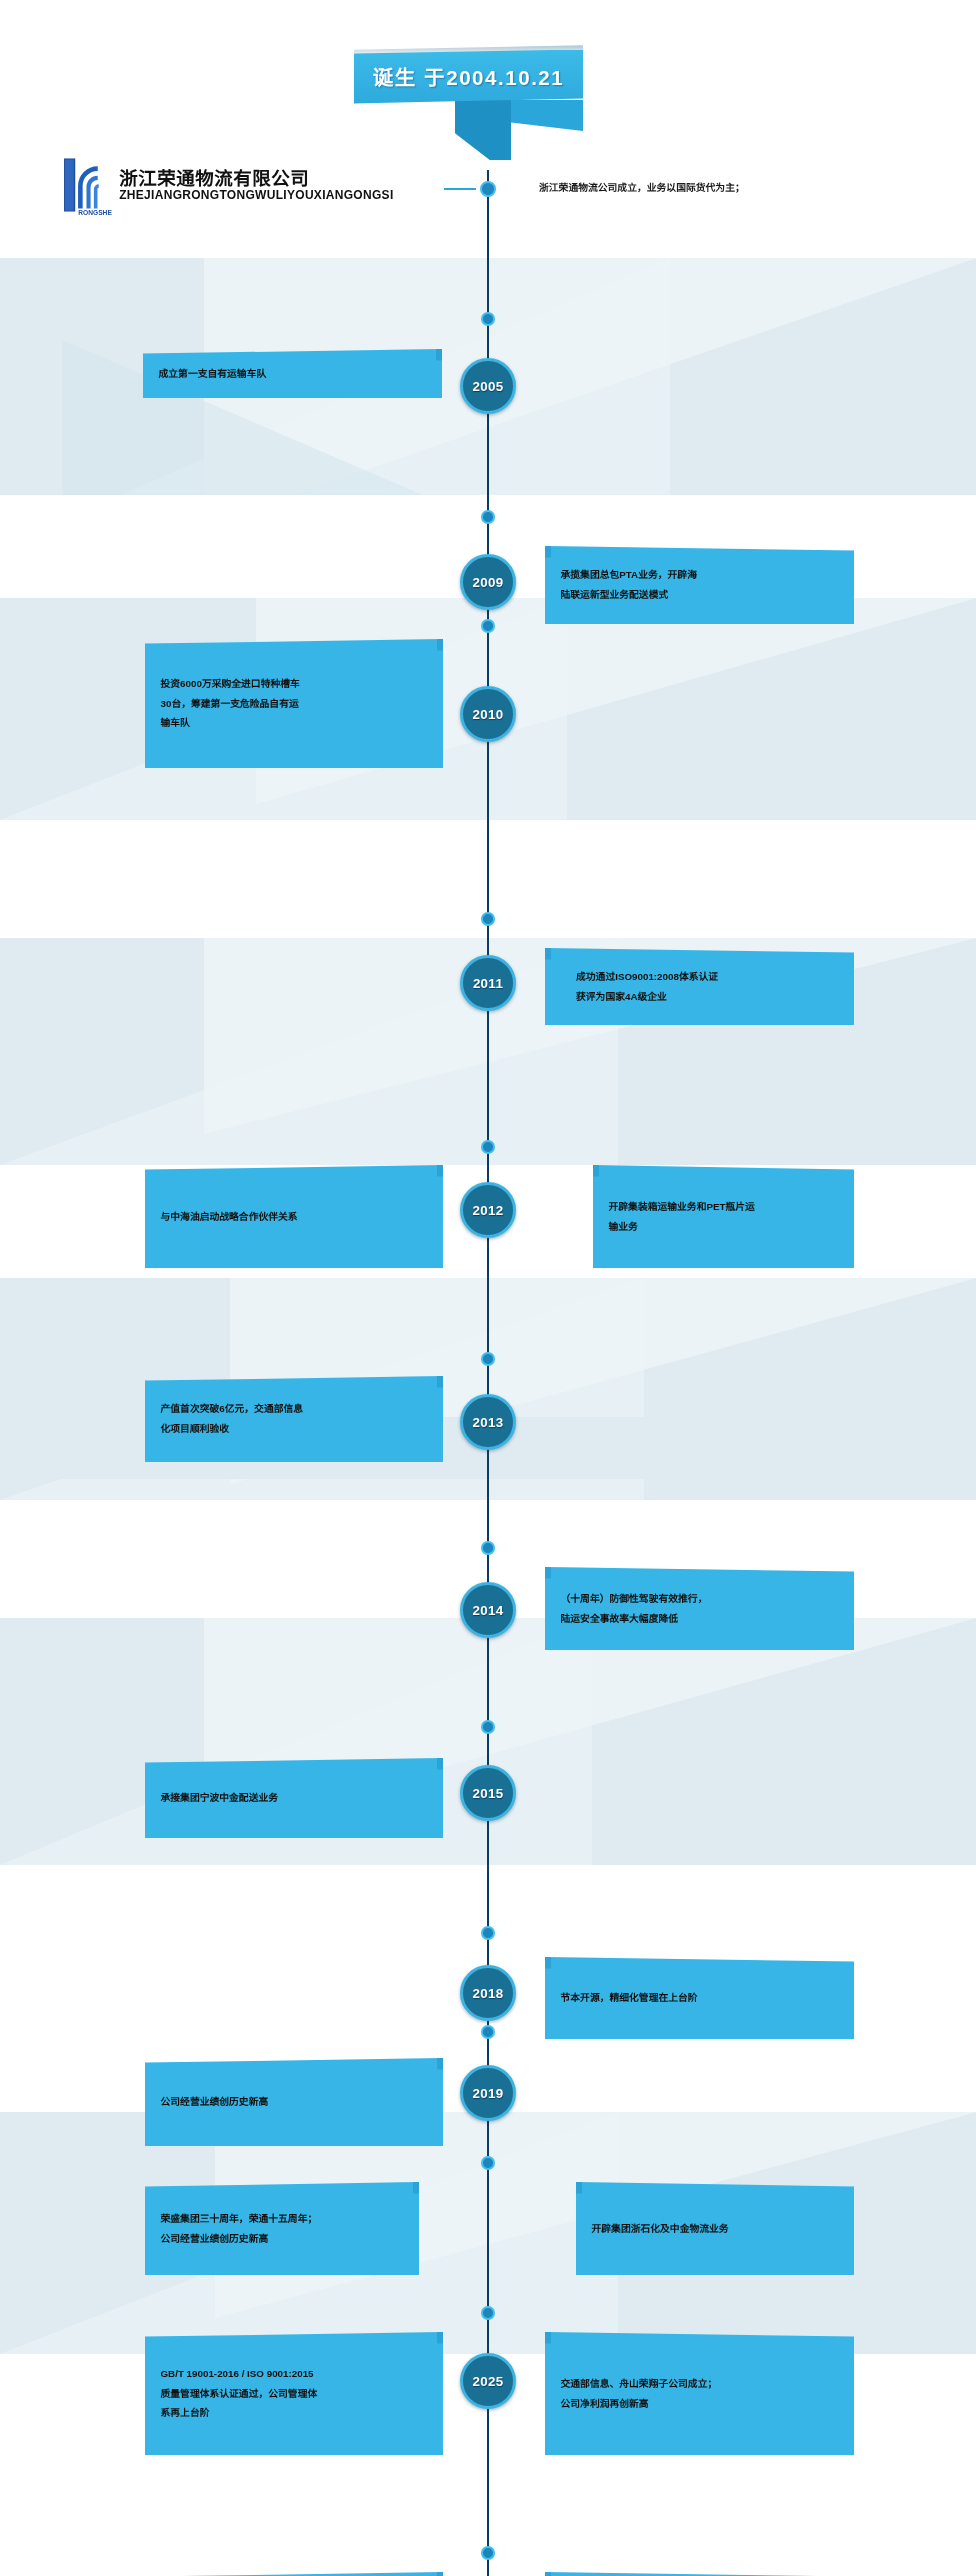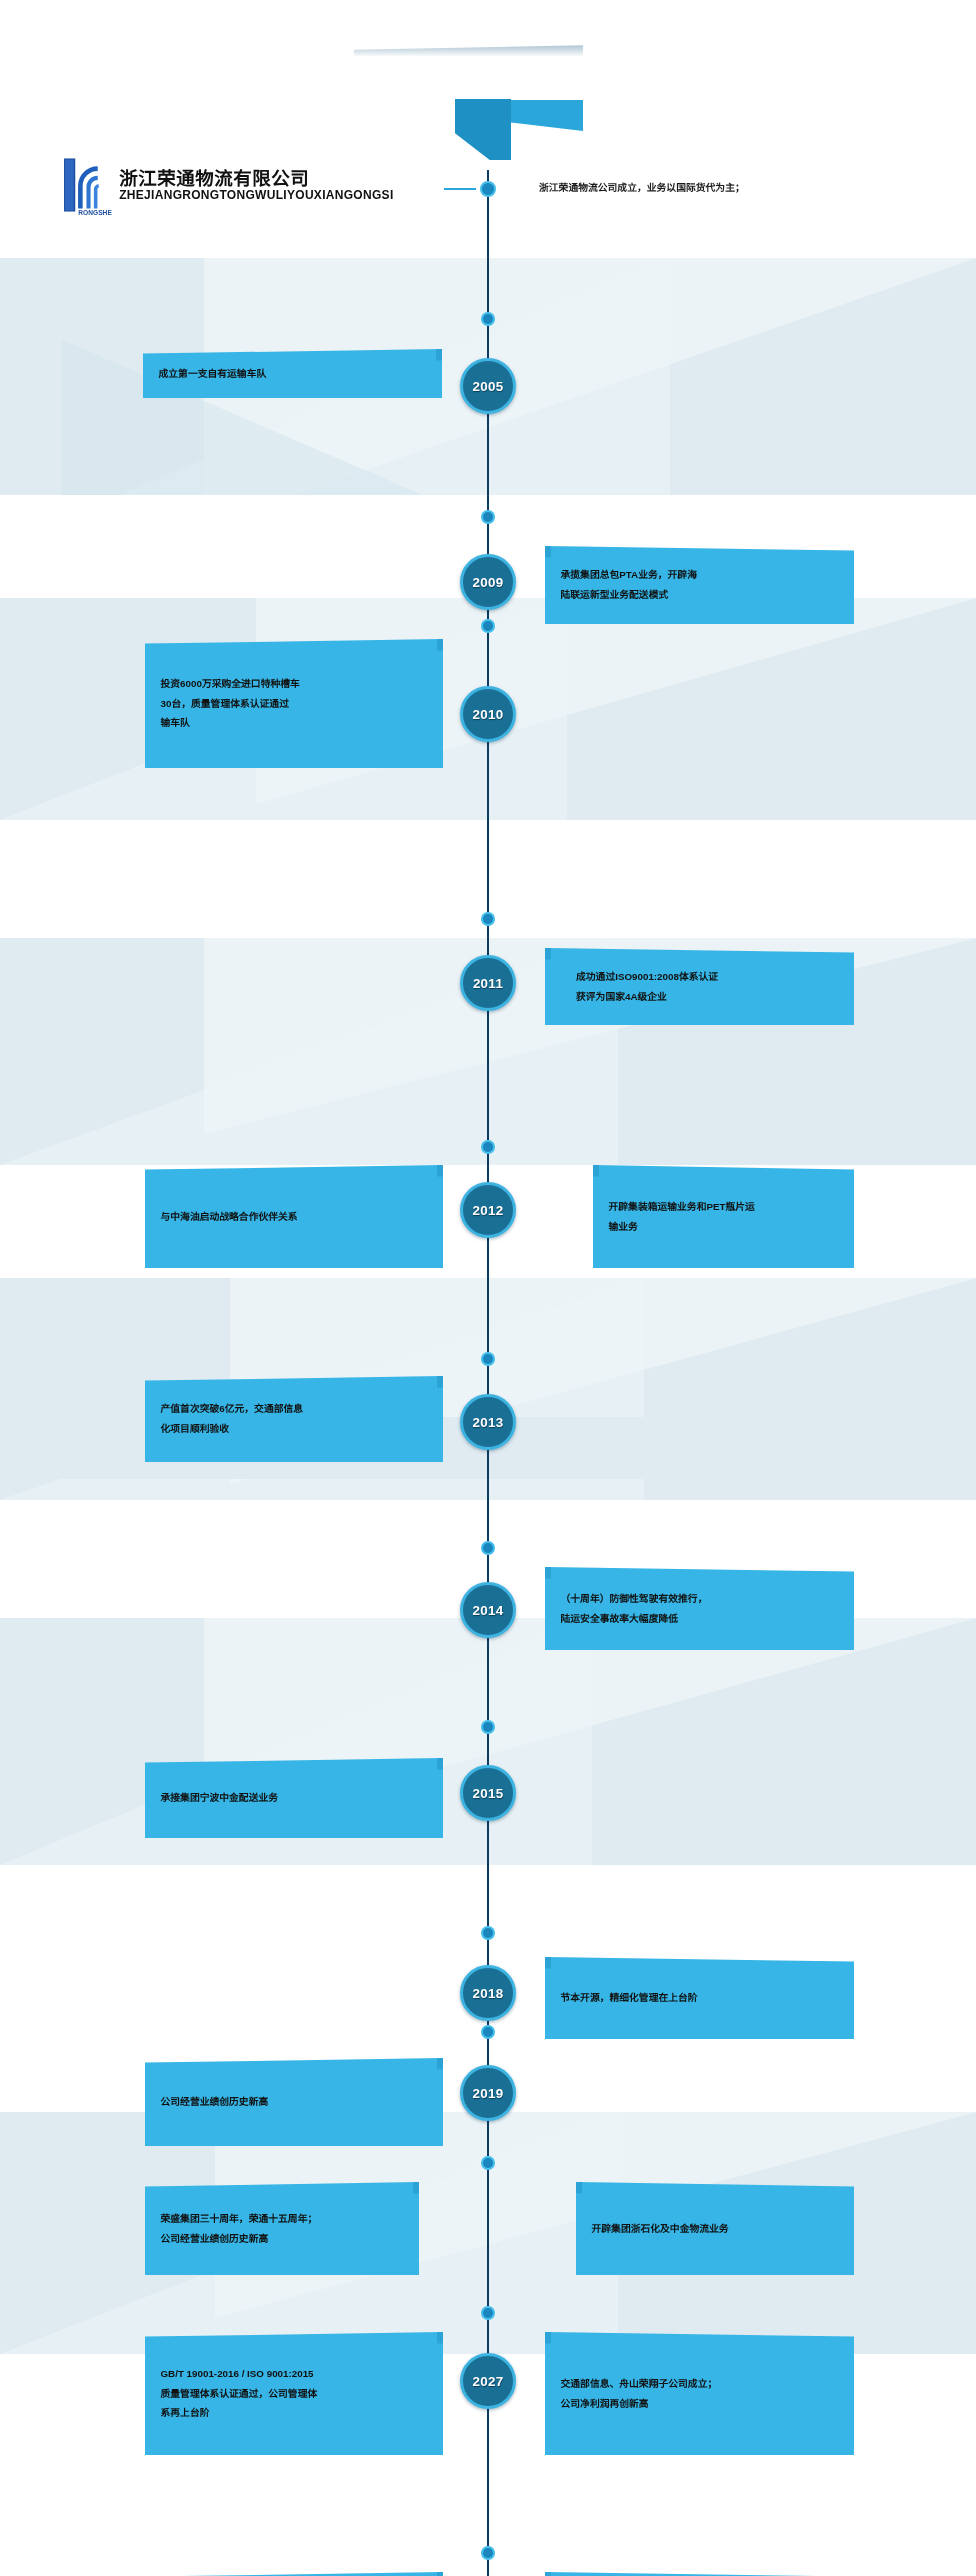--- a/index.html
+++ b/index.html
@@ -349,20 +349,23 @@
     <div class="tri-a" style="border-width:0 0 242px 618px;"></div>
     <div class="tri-b" style="border-width:206px 762px 0 0;"></div>
   </div>
 
   <div class="spine"></div>
 
   <div class="ribbon">
     <div class="ribbon-fold-right"></div>
     <div class="ribbon-tail"></div>
     <div class="ribbon-shadow"></div>
+    <div class="ribbon-top">
+      <span class="ribbon-title">诞生 于2004.10.21</span>
+    </div>
   </div>
 
   <div class="logo-block">
     <div class="logo-mark">
       <svg width="49" height="61" viewBox="0 0 96 118" xmlns="http://www.w3.org/2000/svg">
         <rect x="2" y="6" width="22" height="104" fill="#1f4fa0"></rect>
         <rect x="4" y="8" width="17" height="100" fill="#2f66bf"></rect>
         <path d="M34 104 V60 A34 34 0 0 1 68 26" stroke="#1f5fbb" stroke-width="9" fill="none"></path>
         <path d="M50 104 V62 A18 18 0 0 1 68 44" stroke="#2f74cf" stroke-width="8" fill="none"></path>
         <path d="M64 104 V66 A6 6 0 0 1 70 60" stroke="#3b83dc" stroke-width="7" fill="none"></path>
@@ -409,21 +412,21 @@
   <div class="dot-node" style="top:626px;"></div>
   <div class="year-node" style="top:714px;">
     <span>2010</span>
   </div>
   <div class="card left" style="left:145px;top:639px;width:298px;">
     <div class="card-body" style="width:298px;min-height:129px;">
       <div class="tab"></div>
       <div class="tab-under"></div>
       <div class="tab-dark"></div>
       <div class="card-text">投资6000万采购全进口特种槽车
-30台，质量管理体系认证通过
+30台，筹建第一支危险品自有运
 输车队</div>
     </div>
   </div>
 
   <div class="dot-node" style="top:919px;"></div>
   <div class="year-node" style="top:983px;">
     <span>2011</span>
   </div>
   <div class="card right" style="left:545px;top:948px;width:309px;">
     <div class="card-body" style="width:309px;min-height:77px;padding-left:31px;">
@@ -537,21 +540,21 @@
   <div class="card right" style="left:545px;top:2182px;width:309px;padding-left:31px;">
     <div class="card-body" style="width:309px;min-height:93px;">
       <div class="tab"></div>
       <div class="tab-under"></div>
       <div class="tab-dark"></div>
       <div class="card-text">开辟集团浙石化及中金物流业务</div>
     </div>
   </div>
 
   <div class="year-node" style="top:2381px;">
-    <span>2027</span>
+    <span>2025</span>
   </div>
   <div class="dot-node" style="top:2313px;"></div>
   <div class="card left" style="left:145px;top:2332px;width:298px;">
     <div class="card-body" style="width:298px;min-height:123px;">
       <div class="tab"></div>
       <div class="tab-under"></div>
       <div class="tab-dark"></div>
       <div class="card-text">GB/T 19001-2016 / ISO 9001:2015
 质量管理体系认证通过，公司管理体
 系再上台阶</div>

